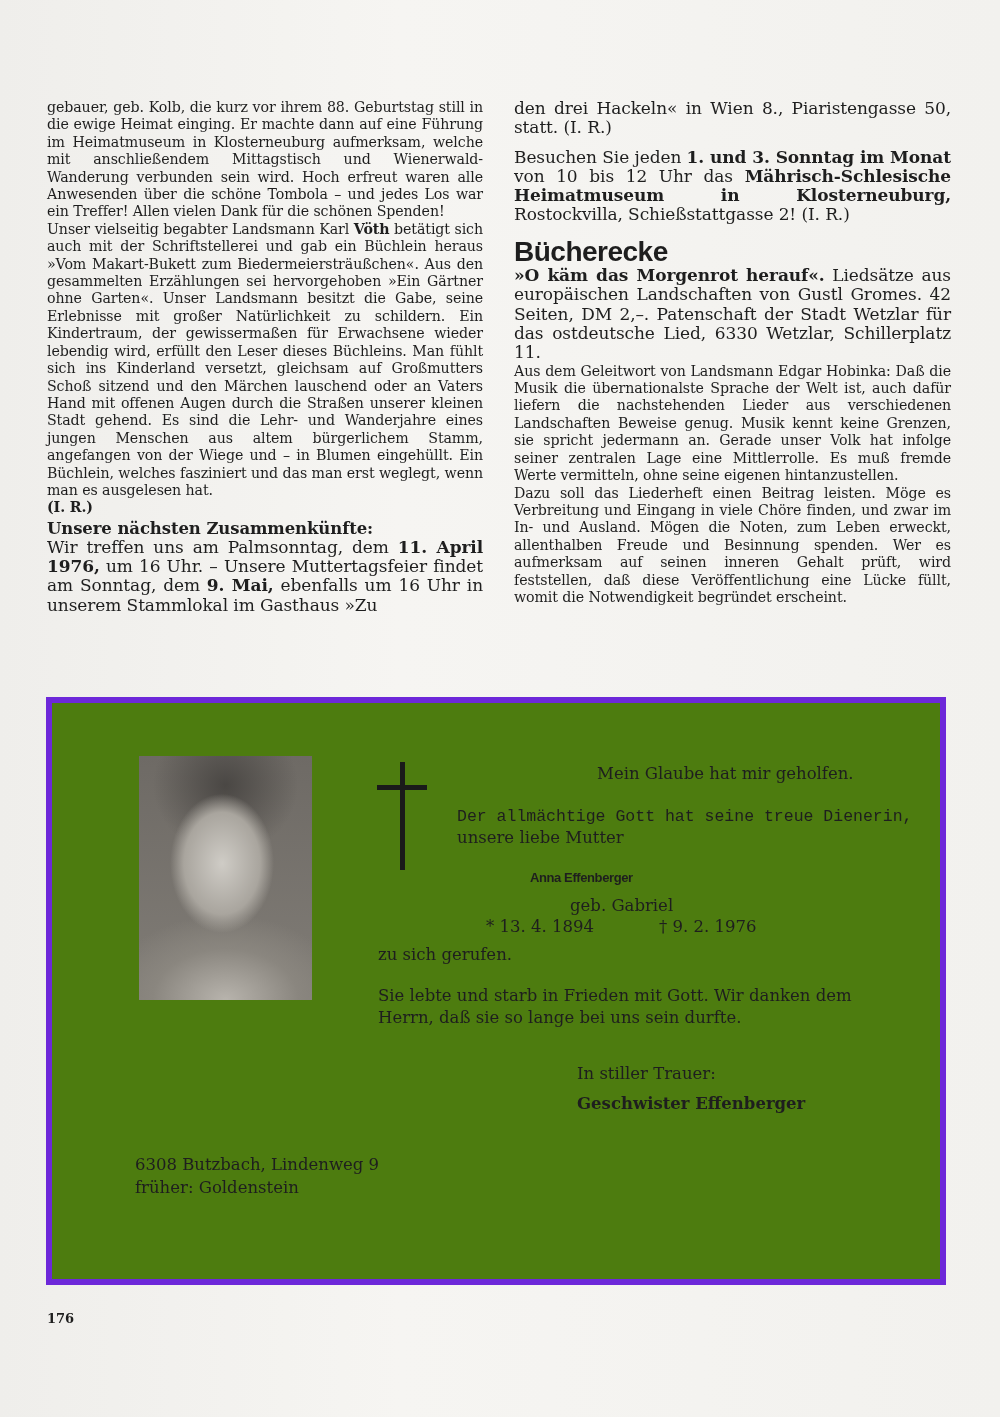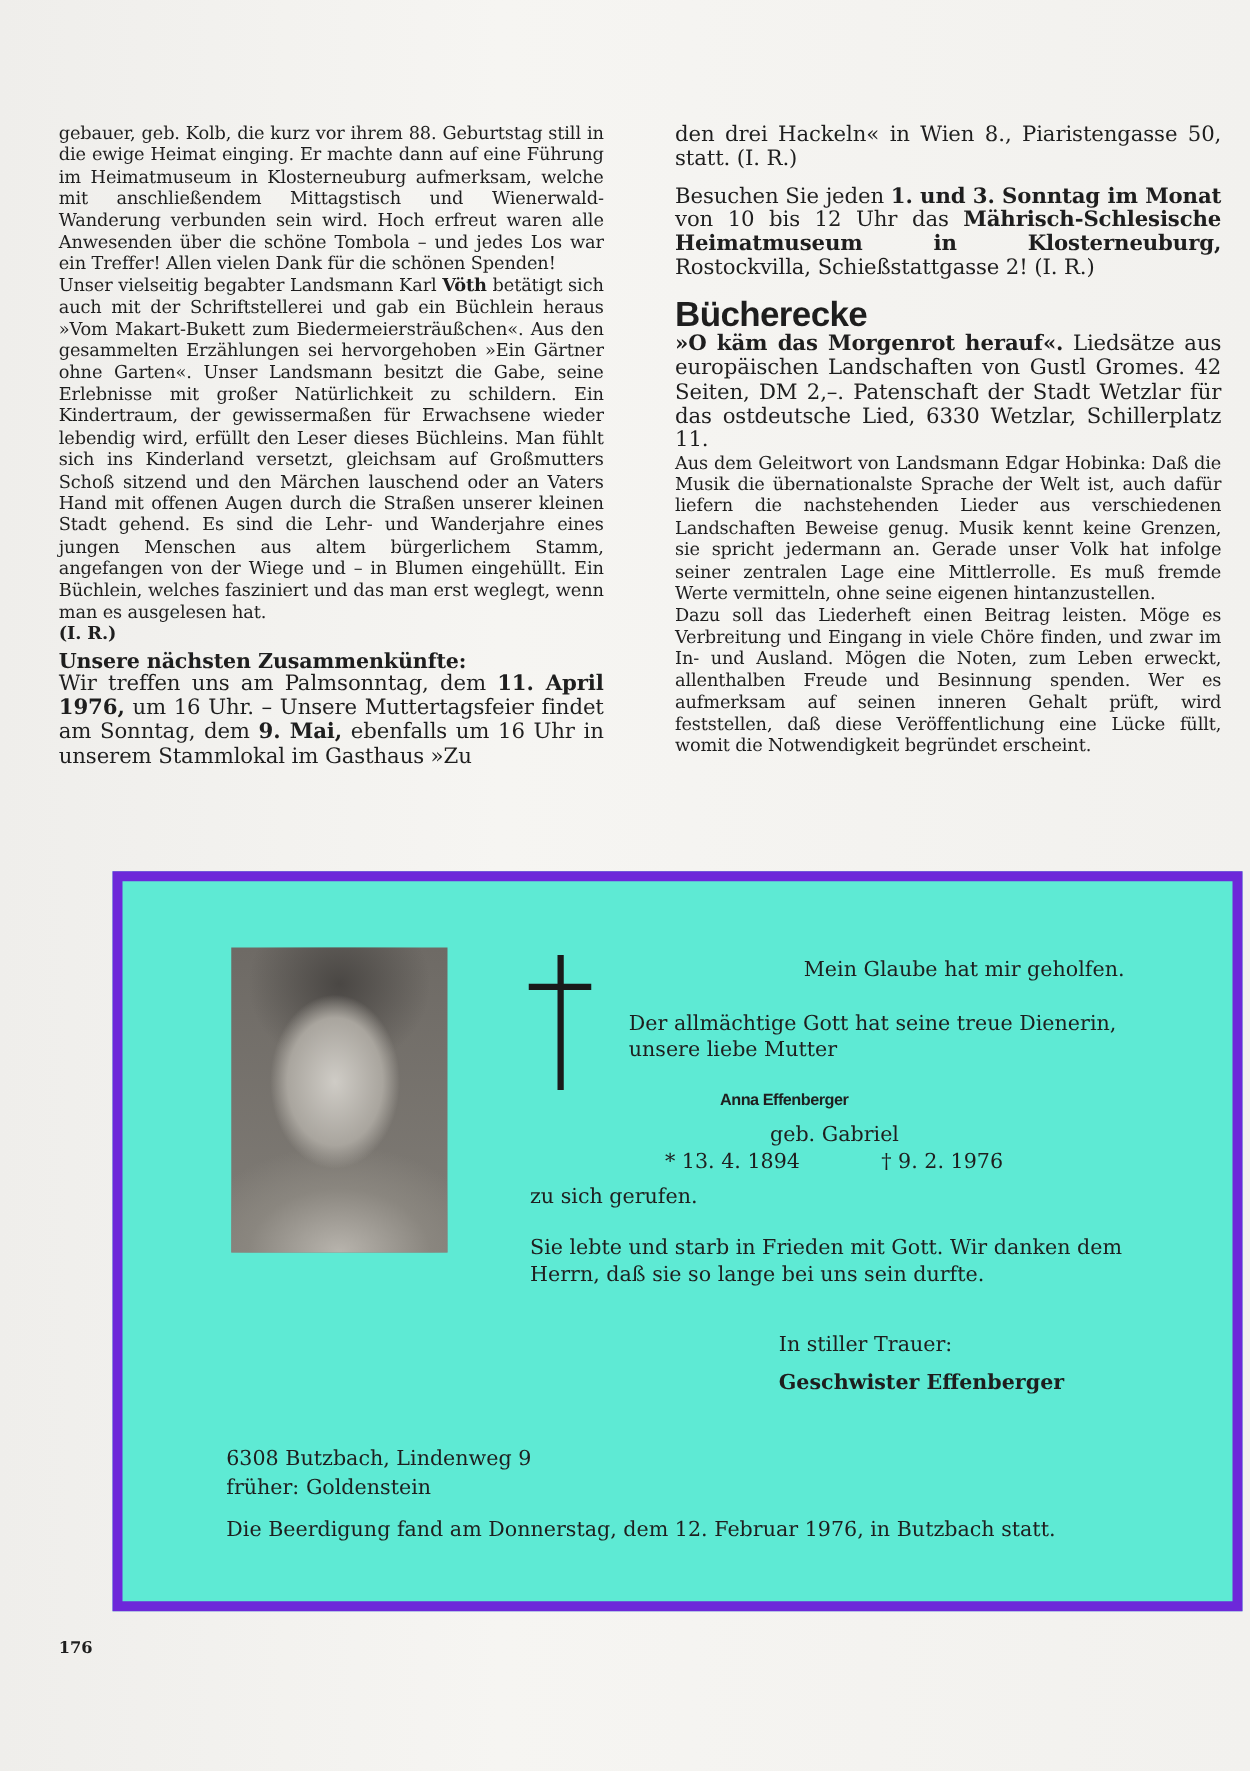--- a/index.html
+++ b/index.html
@@ -15,37 +15,36 @@
     position: absolute; inset: 0;
     background: linear-gradient(90deg, #efeeeb 0%, #f6f5f2 40%, #f2f1ee 100%);
   }
   .col {
     position: absolute; top: 99px;
     font-size: 14.2px; line-height: 17.4px;
     text-align: justify;
     letter-spacing: -0.1px;
   }
   .col-left { left: 47px; width: 436px; }
-  .col-right { left: 540px; width: 437px; }
+  .col-right { left: 514px; width: 437px; }
   .col p { margin: 0; }
   .col .big { font-size: 17px; line-height: 19.3px; }
   .right-ir { text-align: left; font-weight: bold; }
   .col .head-bold { font-weight: bold; font-size: 16.5px; line-height: 19px; margin-top: 2px; }
   .section-title {
     font-family: "Liberation Sans", "DejaVu Sans", sans-serif;
     font-weight: bold; font-size: 28px;
     margin: 8px 0 6px 0; letter-spacing: -0.5px;
   }
   .gap { height: 10px; }
   .obit {
     position: absolute; left: 46px; top: 697px;
     width: 888px; height: 576px;
-    border: 8px solid #6d28d9;
-    background: #5eead4;
-    margin-left: 44px;
+    border: 6px solid #6d28d9;
+    background: #4d7c0f;
   }
   .photo {
     position: absolute; left: 87px; top: 53px;
     width: 173px; height: 244px;
     background:
       radial-gradient(ellipse 40% 38% at 48% 44%, #cfccc6 0%, #a9a59e 55%, transparent 75%),
       radial-gradient(ellipse 60% 40% at 50% 12%, #4a4744 0%, transparent 70%),
       radial-gradient(ellipse 70% 35% at 50% 100%, #b8b4ad 0%, #8a867f 60%, transparent 100%),
       linear-gradient(180deg, #6e6a65 0%, #807c76 100%);
   }
@@ -85,29 +84,28 @@
   <p class="big"><b>»O käm das Morgenrot herauf«.</b><span> Liedsätze aus europäischen Landschaften von Gustl Gromes. 42 Seiten, DM 2,–. Patenschaft der Stadt Wetzlar für das ostdeutsche Lied, 6330 Wetzlar, Schillerplatz 11.</span></p>
   <p>Aus dem Geleitwort von Landsmann Edgar Hobinka: Daß die Musik die übernationalste Sprache der Welt ist, auch dafür liefern die nachstehenden Lieder aus verschiedenen Landschaften Beweise genug. Musik kennt keine Grenzen, sie spricht jedermann an. Gerade unser Volk hat infolge seiner zentralen Lage eine Mittlerrolle. Es muß fremde Werte vermitteln, ohne seine eigenen hintanzustellen.</p>
   <p>Dazu soll das Liederheft einen Beitrag leisten. Möge es Verbreitung und Eingang in viele Chöre finden, und zwar im In- und Ausland. Mögen die Noten, zum Leben erweckt, allenthalben Freude und Besinnung spenden. Wer es aufmerksam auf seinen inneren Gehalt prüft, wird feststellen, daß diese Veröffentlichung eine Lücke füllt, womit die Notwendigkeit begründet erscheint.</p>
 </div>
 
 <div class="obit">
   <div class="photo"></div>
   <div class="cross-v"></div>
   <div class="cross-h"></div>
   <div class="t" style="left:545px; top:61px;">Mein Glaube hat mir geholfen.</div>
-  <div class="t" style="left:405px; top:104px;">Der allmächtige Gott hat seine treue Dienerin,</div>
+  <div class="t" style="left:405px; top:104px;font-family:Liberation Mono, monospace;">Der allmächtige Gott hat seine treue Dienerin,</div>
   <div class="t" style="left:405px; top:125px;">unsere liebe Mutter</div>
   <div class="t name" style="left:478px; top:165px;">Anna Effenberger</div>
   <div class="t" style="left:518px; top:193px;">geb. Gabriel</div>
   <div class="t" style="left:434px; top:214px;">* 13. 4. 1894</div>
   <div class="t" style="left:607px; top:214px;">† 9. 2. 1976</div>
   <div class="t" style="left:326px; top:242px;">zu sich gerufen.</div>
   <div class="t" style="left:326px; top:283px;">Sie lebte und starb in Frieden mit Gott. Wir danken dem</div>
   <div class="t" style="left:326px; top:305px;">Herrn, daß sie so lange bei uns sein durfte.</div>
   <div class="t" style="left:525px; top:361px;">In stiller Trauer:</div>
   <div class="t bold" style="left:525px; top:391px;">Geschwister Effenberger</div>
   <div class="t" style="left:83px; top:452px;">6308 Butzbach, Lindenweg 9</div>
   <div class="t" style="left:83px; top:475px;">früher: Goldenstein</div>
-  <div class="t" style="left:83px; top:509px;">Die Beerdigung fand am Donnerstag, dem 12. Februar 1976, in Butzbach statt.</div>
 </div>
 
 <div class="page-number">176</div>
 
 </body></html>

